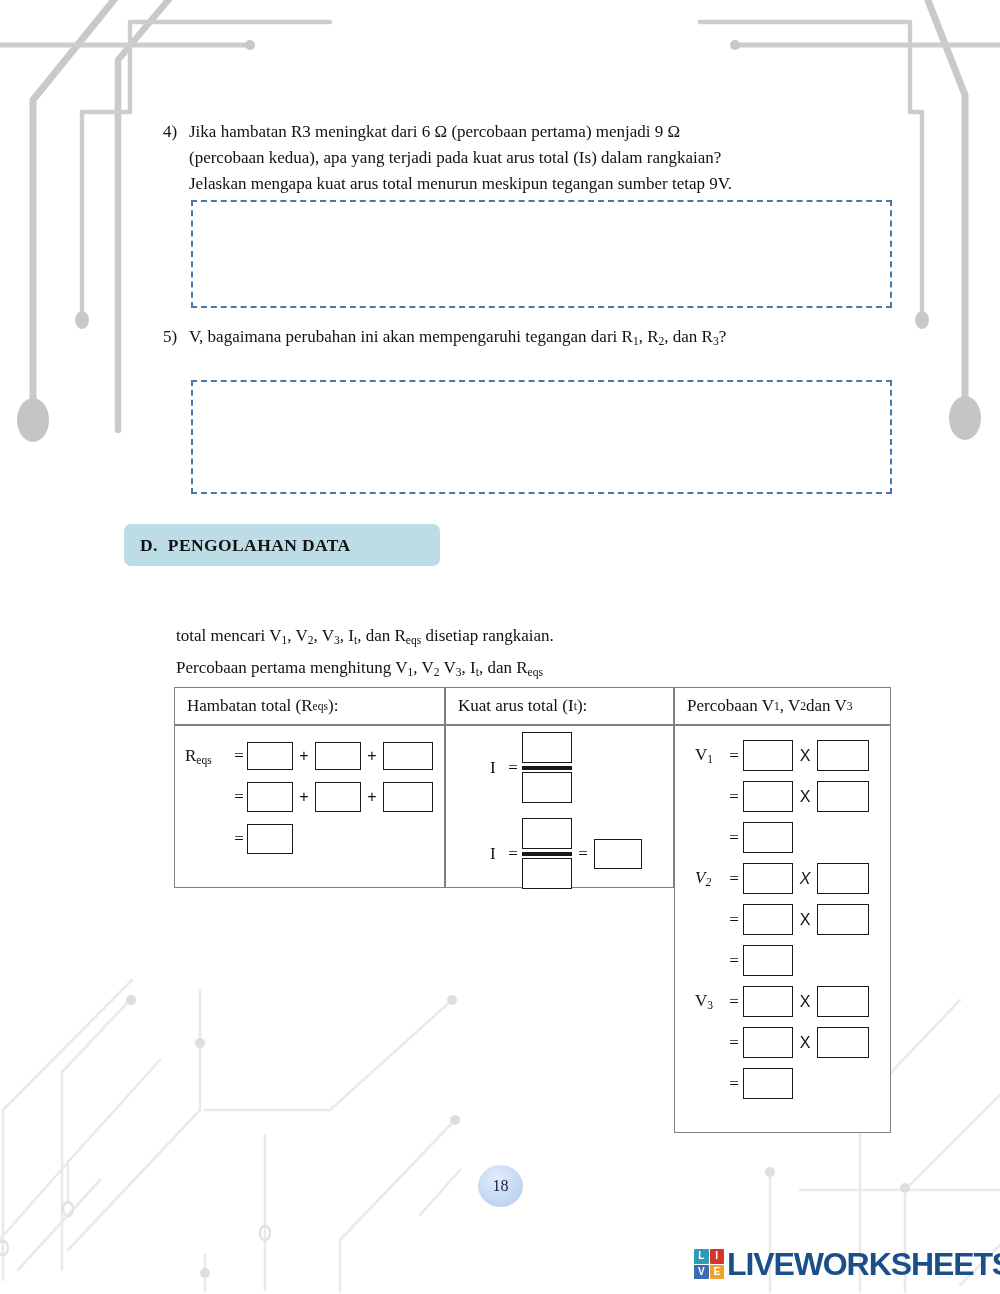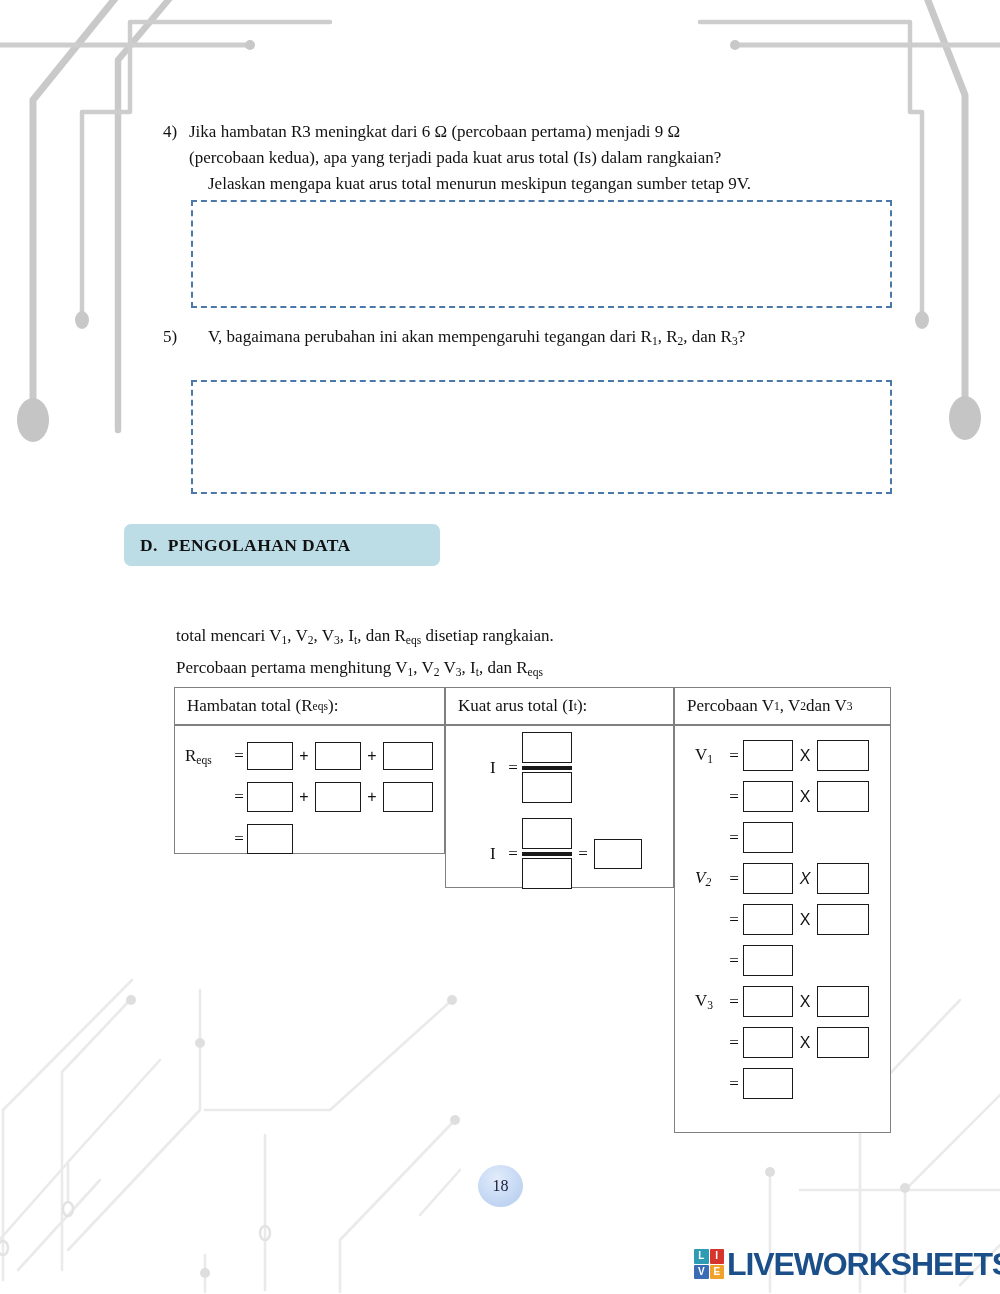--- a/index.html
+++ b/index.html
@@ -22,21 +22,21 @@
     position:absolute;left:0;top:30px;width:620px;text-align:center;
     font-family:"Liberation Serif", serif;
     font-weight:bold;font-size:16.5px;letter-spacing:.2px;color:#111;
     line-height:1.45;
   }
 
   
   .q{position:absolute;display:flex;}
   .q-num{width:26px;flex:none;font-size:17px;line-height:1.52;}
   .q-body{flex:1;font-size:17px;line-height:1.52;text-align:justify;}
-  .q-body .last{text-align:left;margin-left:19px;}
+  .q-body .last{text-align:left;}
 
   .answer-box{
     position:absolute;border:2px dashed #4a78a8;background:#fff;
   }
 
   
   .pill{
     position:absolute;background:#bcdce6;border-radius:7px;
     display:flex;align-items:center;
     font-weight:bold;font-size:17.5px;letter-spacing:.4px;
@@ -229,21 +229,21 @@
     </div>
     <div class="cell cell-head" style="left:500px;top:0;width:217px;height:38px;">
       <span>Percobaan V</span>
         <sub>1</sub>
         <span>, V</span>
         <sub>2</sub>
         <span> dan V</span>
         <sub>3</sub>
     </div>
 
-    <div class="cell cell-body" style="left:0;top:38px;width:271px;height:129px;">
+    <div class="cell cell-body" style="left:0;top:38px;width:271px;height:163px;">
 
       <div class="row" style="left:10px;top:16px;">
         <span class="lbl" style="width:46px;"><span>R</span><sub>eqs</sub></span>
         <span class="opser" style="width:16px;">=</span>
         <span class="bx" style="width:46px;height:28px;"></span>
         <span class="op" style="width:22px;">+</span>
         <span class="bx" style="width:46px;height:28px;"></span>
         <span class="op" style="width:22px;">+</span>
         <span class="bx" style="width:50px;height:28px;"></span>
       </div>

